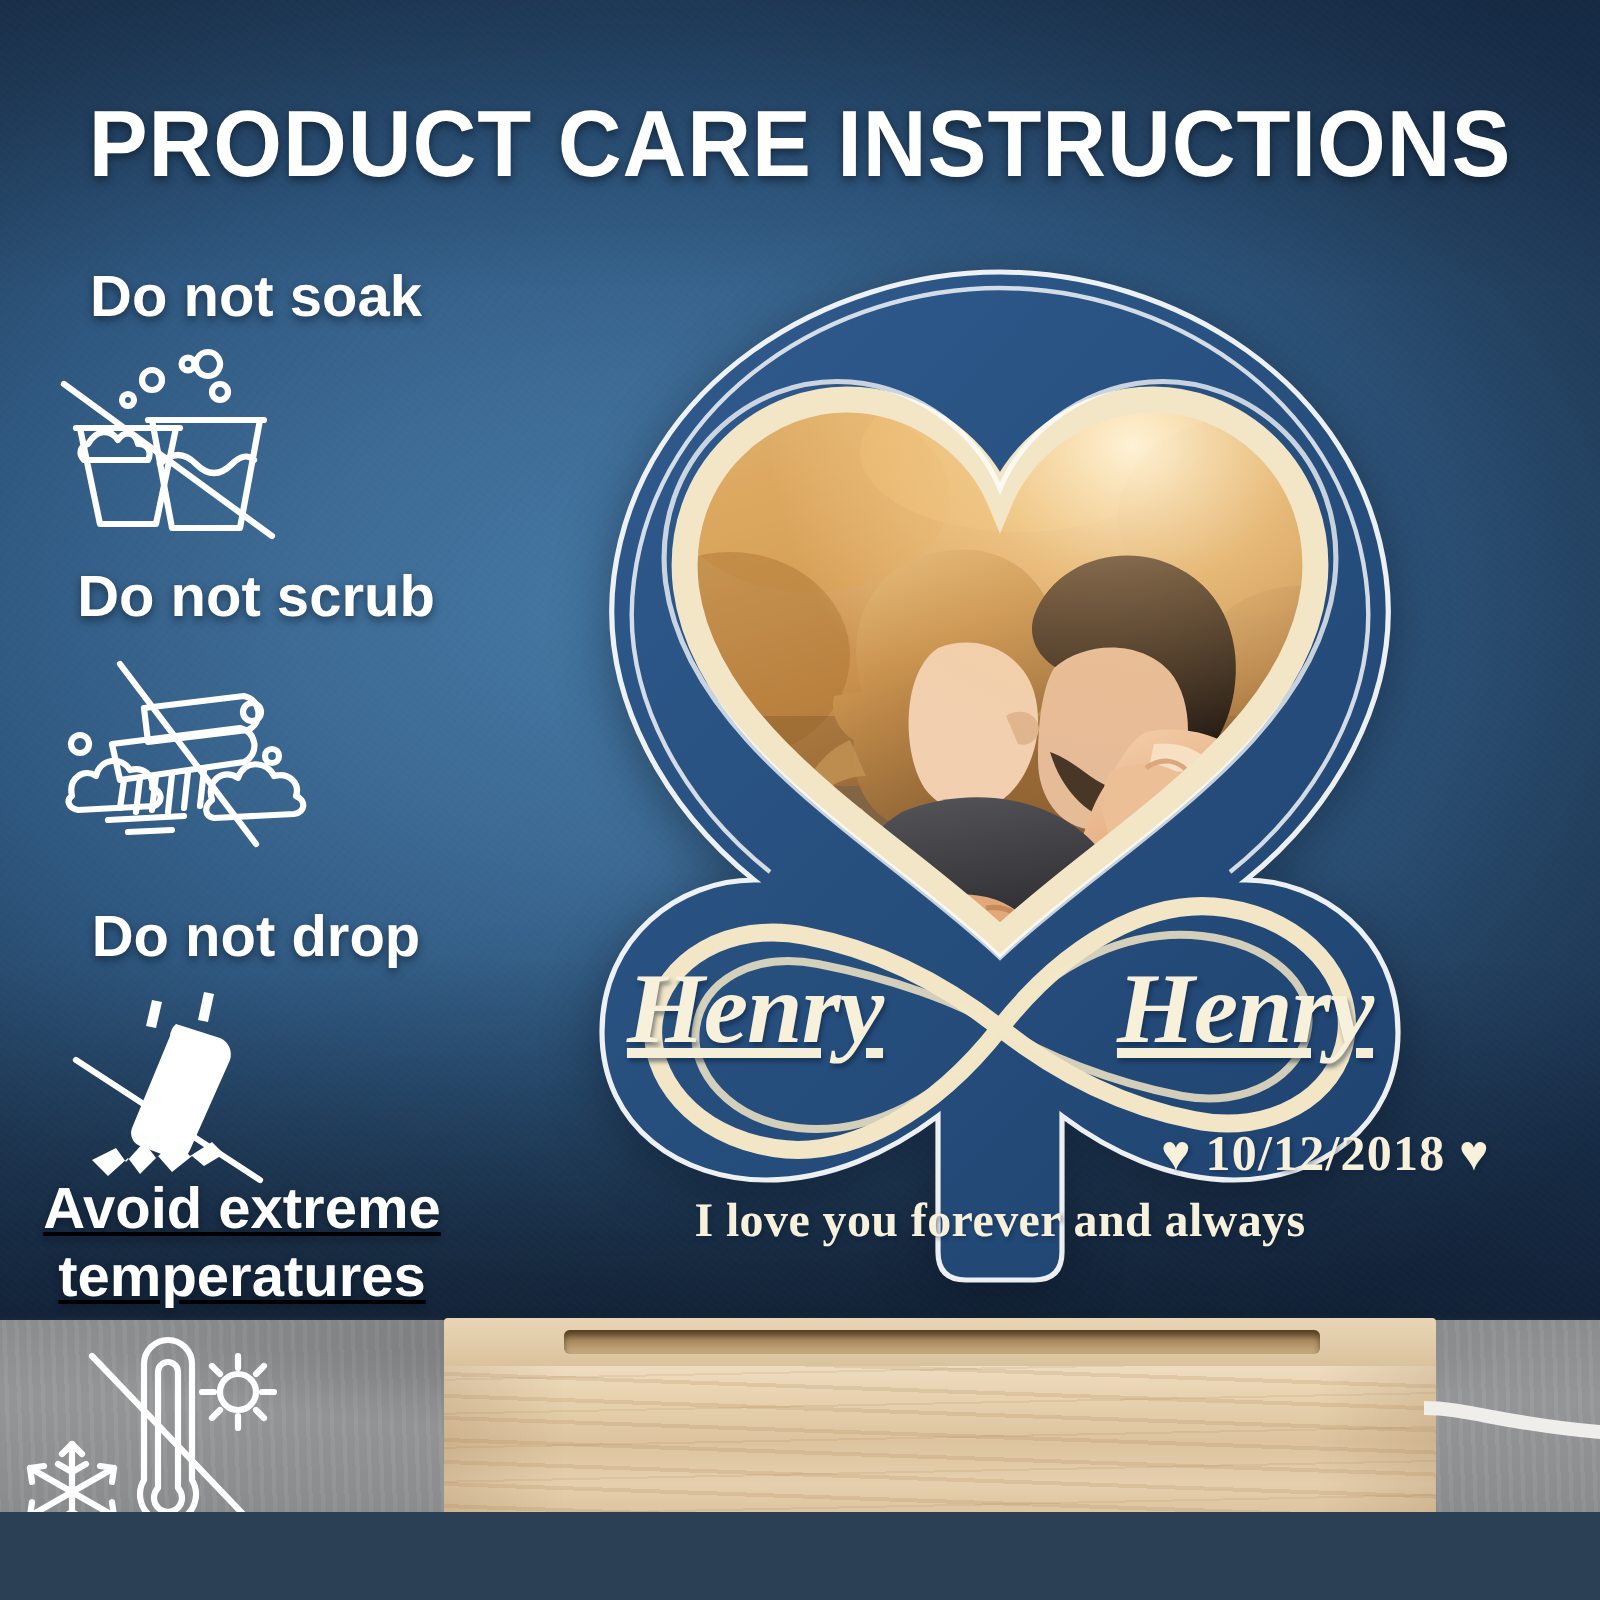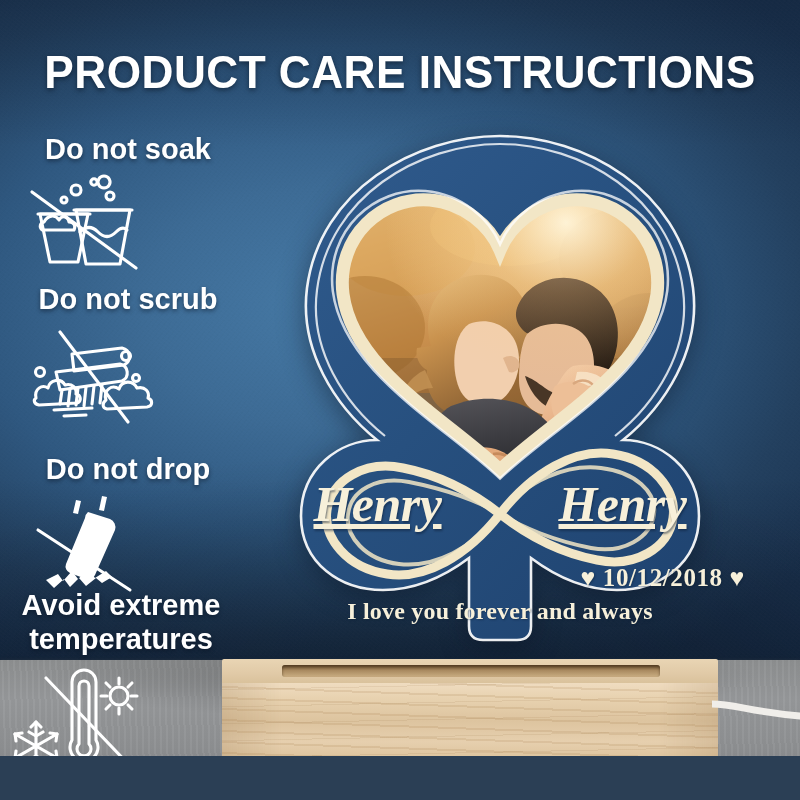--- a/index.html
+++ b/index.html
@@ -244,21 +244,21 @@
         <path class="solid" d="M58 10 l5 1 l-3 13 l-5 -1 Z"></path>
         <path class="solid" d="M84 6 l5 1 l-3 14 l-5 -1 Z"></path>
 
         <path class="solid" d="M28 90 l12 -6 l5 7 l9 -10 l6 8 l10 -9 l7 8 l11 -7 l6 6 l-10 6 l-6 -5 l-10 8 l-7 -8 l-9 9 l-6 -8 l-10 9 l-8 -8 Z"></path>
 
         <path d="M20 40 L112 100" stroke-width="3.4"></path>
       </svg>
     </span>
   </div>
 
-  <div class="care-item" style="left:6px; top:588px; width:230px;">
+  <div class="care-item" style="left:6px; top:588px; width:230px;text-decoration:underline;">
     <div class="care-label two-line">Avoid extreme temperatures</div>
     <span class="care-icon" style="margin-top:8px">
       <svg width="150" height="108" viewBox="0 0 150 108">
 
         <path d="M66 18 a12 12 0 0 1 24 0 l0 58 a14 14 0 1 1 -24 0 Z"></path>
 
         <path d="M73 22 a5 5 0 0 1 10 0 l0 58 a7 7 0 1 1 -10 0 Z"></path>
 
         <circle cx="113" cy="32" r="9"></circle>
         <path d="M113 14 L113 20 M113 44 L113 50 M95 32 L101 32 M125 32 L131 32

